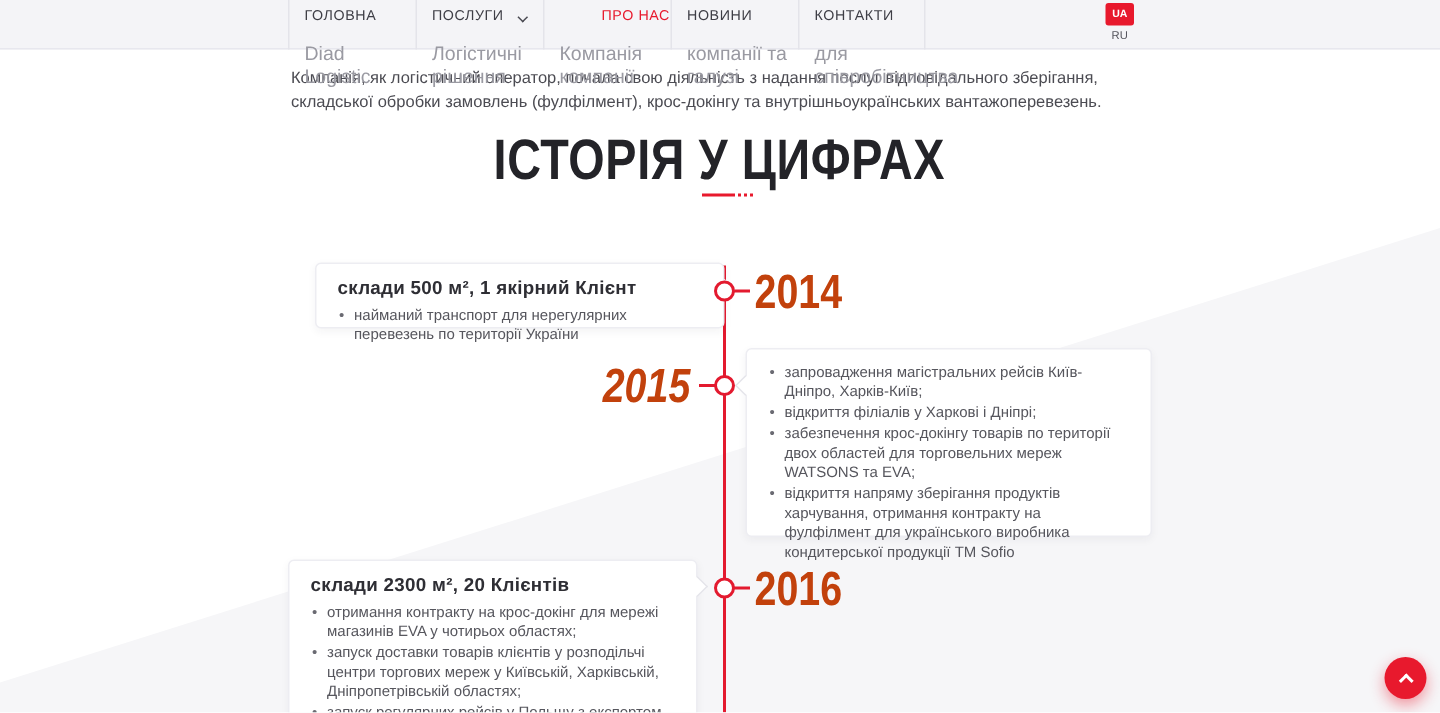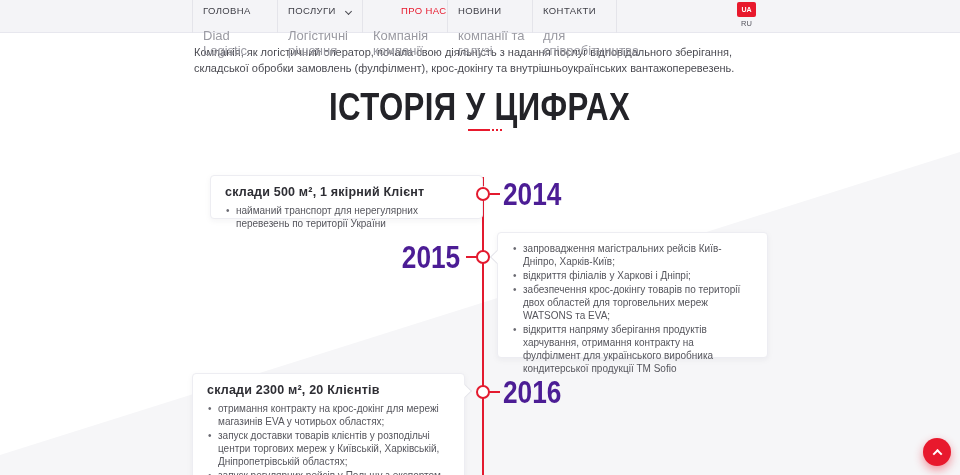--- a/index.html
+++ b/index.html
@@ -39,25 +39,25 @@
                        letter-spacing:.5px; transform:scaleX(.82); transform-origin:center; white-space:nowrap; }
   .title-deco{ position:absolute; left:468px; top:129px; display:flex; align-items:center; z-index:2; }
   .deco-dash{ width:22px; height:2px; background:#e8192d; }
   .deco-dot{ width:2px; height:2px; background:#e8192d; margin-left:2px; }
 
   
   .tl-line{ position:absolute; left:482px; top:177px; bottom:0; width:2px; background:#e31a2f; z-index:1; }
   .tl-node{ position:absolute; width:14px; height:14px; border:2px solid #e31a2f; border-radius:50%;
             background:#fff; z-index:3; }
   .tl-tick{ position:absolute; height:2px; width:11px; background:#e31a2f; z-index:1; }
-  .year{ position:absolute; font-size:32px; font-weight:bold; color:#4c1d95; line-height:1;
+  .year{ position:absolute; font-size:32px; font-weight:bold; color:#c2410c; line-height:1;
          z-index:2; white-space:nowrap; }
   .year span{ display:inline-block; transform:scaleX(.82); }
   .year.y-left span{ transform-origin:left center; }
-  .year.y-right{ width:120px; text-align:right; }
+  .year.y-right{ width:120px; text-align:right;font-style:italic; }
   .year.y-right span{ transform-origin:right center; }
 
   
   .card{ position:absolute; background:#fff; border:1px solid #ededf2; border-radius:4px;
          box-shadow:0 2px 6px rgba(40,40,60,.05); padding:9px 14px 8px 14px; z-index:2; }
   .card-title{ font-size:12.5px; font-weight:bold; color:#2e2e34; letter-spacing:.2px; margin-bottom:5px; }
   .card ul{ list-style:none; }
   .card li{ position:relative; font-size:10px; line-height:1.3; color:#56565d; padding-left:11px; margin-bottom:1px; }
   .card li::before{ content:"•"; position:absolute; left:1px; top:0; color:#6a6a72; }
   .pointer{ position:absolute; width:10px; height:10px; background:#fff; transform:rotate(45deg); z-index:4; }

